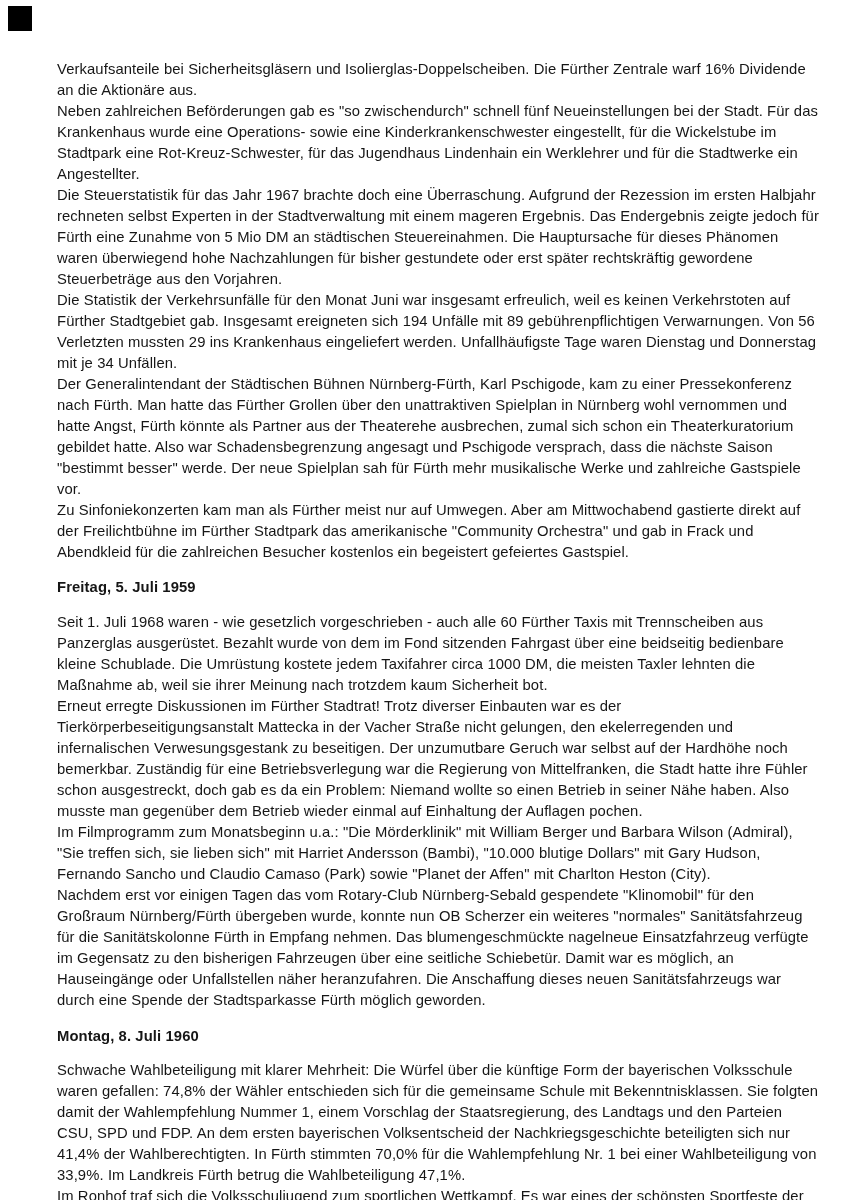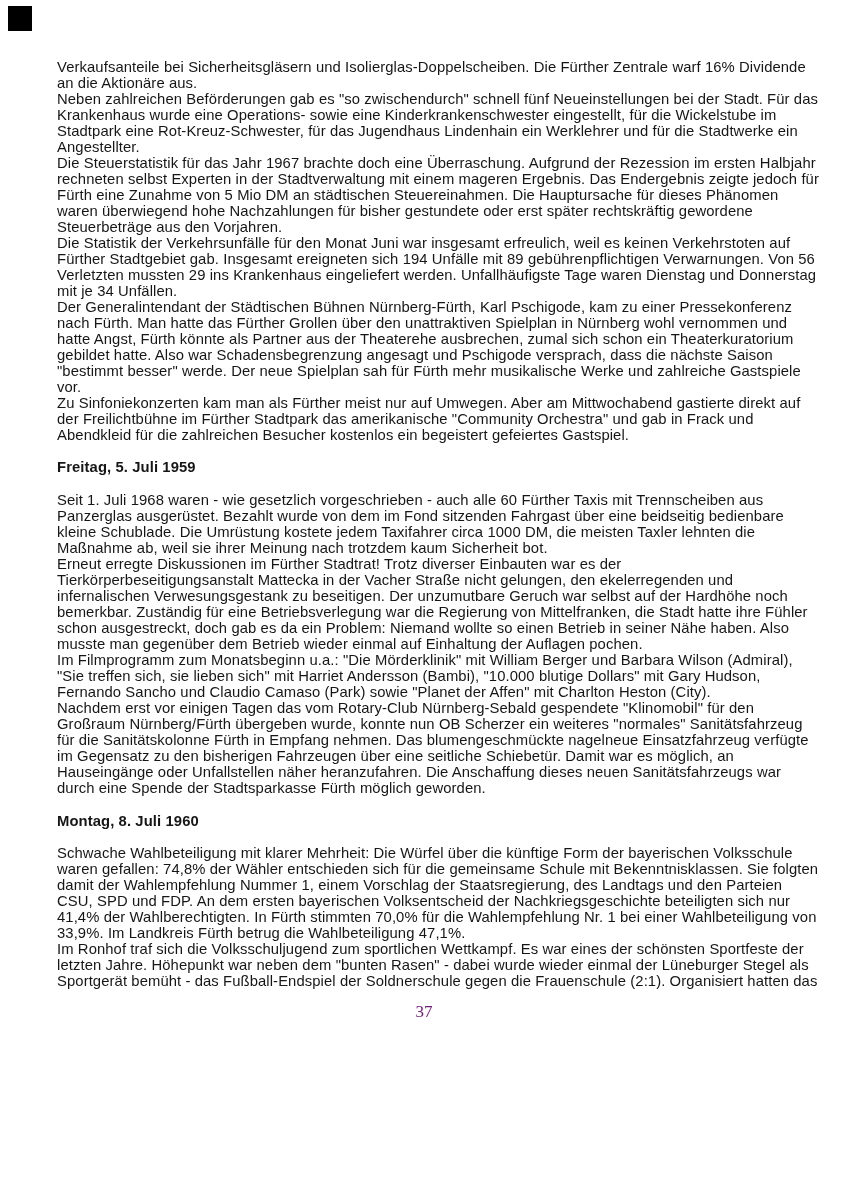--- a/index.html
+++ b/index.html
@@ -26,21 +26,21 @@
   }
   .content {
     position: absolute;
     left: 57px;
     top: 59px;
     width: 791px;
   }
   .body-para {
     margin: 0;
     font-size: 14.8px;
-    line-height: 16px;
+    line-height: 21px;
     white-space: pre-line;
     letter-spacing: 0.1px;
   }
   .day-heading {
     margin: 16.4px 0;
     font-size: 14.8px;
     line-height: 16.4px;
     font-weight: bold;
     letter-spacing: 0.1px;
   }

